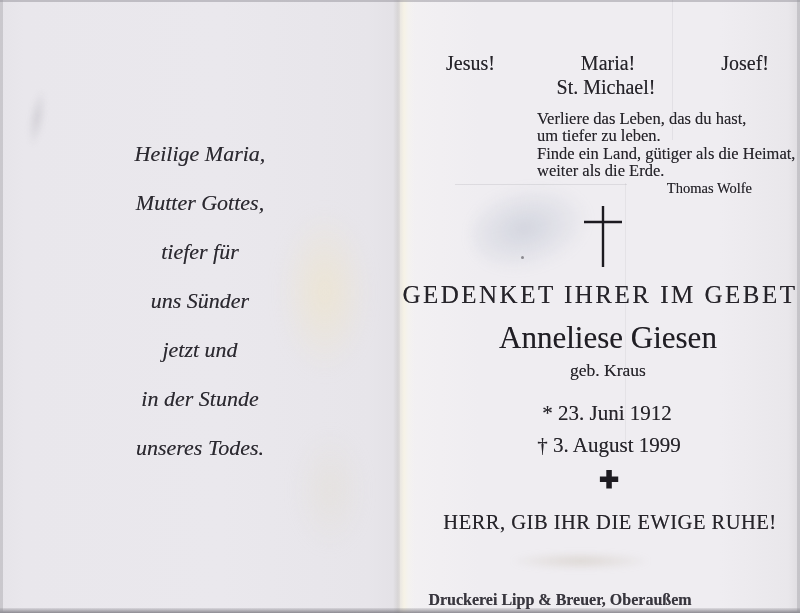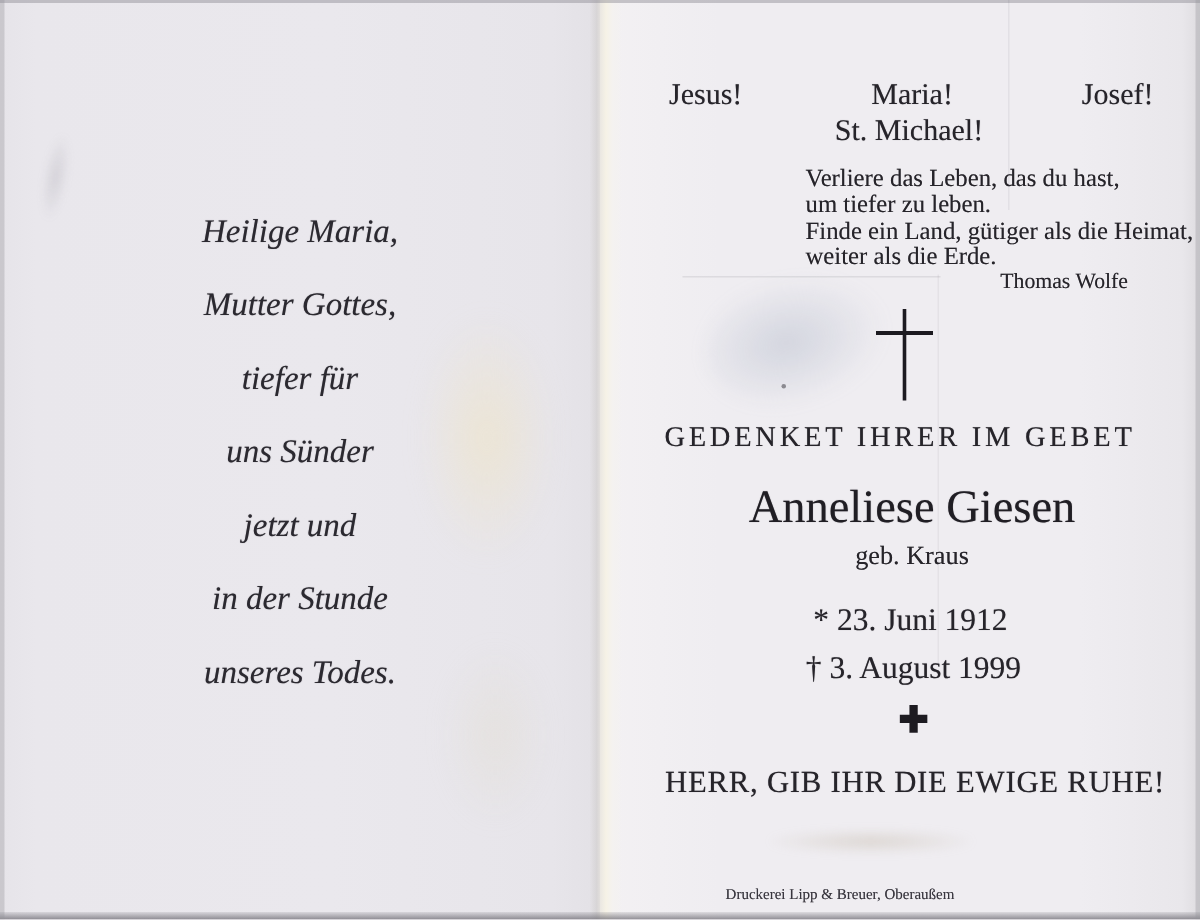--- a/index.html
+++ b/index.html
@@ -30,36 +30,36 @@
     font-style:italic;font-size:22px;line-height:49px;color:#2b2930;
     text-shadow:0 0 0.6px rgba(43,41,48,0.5);}
   .invocation-row{left:446px;top:52px;width:323px;display:flex;
     justify-content:space-between;font-size:20px;text-shadow:0 0 0.5px rgba(38,36,42,0.5);gap:41px;}
   .st-michael{left:408px;top:76px;width:396px;text-align:center;font-size:20px;
     text-shadow:0 0 0.5px rgba(38,36,42,0.5);}
   .quote{left:497px;top:110px;width:290px;font-size:16.5px;line-height:17.4px;
     text-shadow:0 0 0.4px rgba(38,36,42,0.5);margin-left:40px;}
   .attribution{left:600px;top:180px;width:152px;text-align:right;font-size:14.5px;
     text-shadow:0 0 0.4px rgba(38,36,42,0.5);}
-  .heading{left:402px;top:281px;width:396px;text-align:center;font-size:19px;
+  .heading{left:402px;top:281px;width:396px;text-align:center;font-size:25px;
     letter-spacing:2.5px;text-shadow:0 0 0.5px rgba(38,36,42,0.55);}
   .name{left:410px;top:320px;width:396px;text-align:center;font-size:31px;color:#201e24;
     text-shadow:0 0 0.6px rgba(32,30,36,0.5);}
   .maiden{left:410px;top:360px;width:396px;text-align:center;font-size:17.5px;
     text-shadow:0 0 0.4px rgba(38,36,42,0.5);}
   .birth{left:409px;top:401px;width:396px;text-align:center;font-size:21px;
     text-shadow:0 0 0.5px rgba(38,36,42,0.5);}
   .death{left:411px;top:433px;width:396px;text-align:center;font-size:21px;
     text-shadow:0 0 0.5px rgba(38,36,42,0.5);}
   .heavy-cross{left:411px;top:466px;width:396px;text-align:center;font-size:24px;
     font-weight:bold;color:#1d1b21;}
   .closing{left:412px;top:511px;width:396px;text-align:center;font-size:20.5px;
     letter-spacing:0.5px;text-shadow:0 0 0.5px rgba(38,36,42,0.55);}
-  .printer{left:410px;top:591px;width:300px;text-align:center;font-size:10px;
-    font-weight:normal;color:#38363e;text-shadow:0 0 0.4px rgba(56,54,62,0.5);}
+  .printer{left:410px;top:591px;width:300px;text-align:center;font-size:16px;
+    font-weight:bold;color:#38363e;text-shadow:0 0 0.4px rgba(56,54,62,0.5);}
 
   
   .cross-svg{left:582px;top:203px;}
 
   
   .wm-feather{left:468px;top:183px;width:125px;height:88px;border-radius:50%;
     background:radial-gradient(ellipse at 45% 50%,rgba(138,152,176,0.28),rgba(138,152,176,0) 70%);
     filter:blur(5px);transform:rotate(-14deg);}
   .wm-warm{left:282px;top:212px;width:85px;height:160px;border-radius:50%;
     background:radial-gradient(ellipse,rgba(240,228,192,0.55),rgba(240,228,192,0) 72%);

